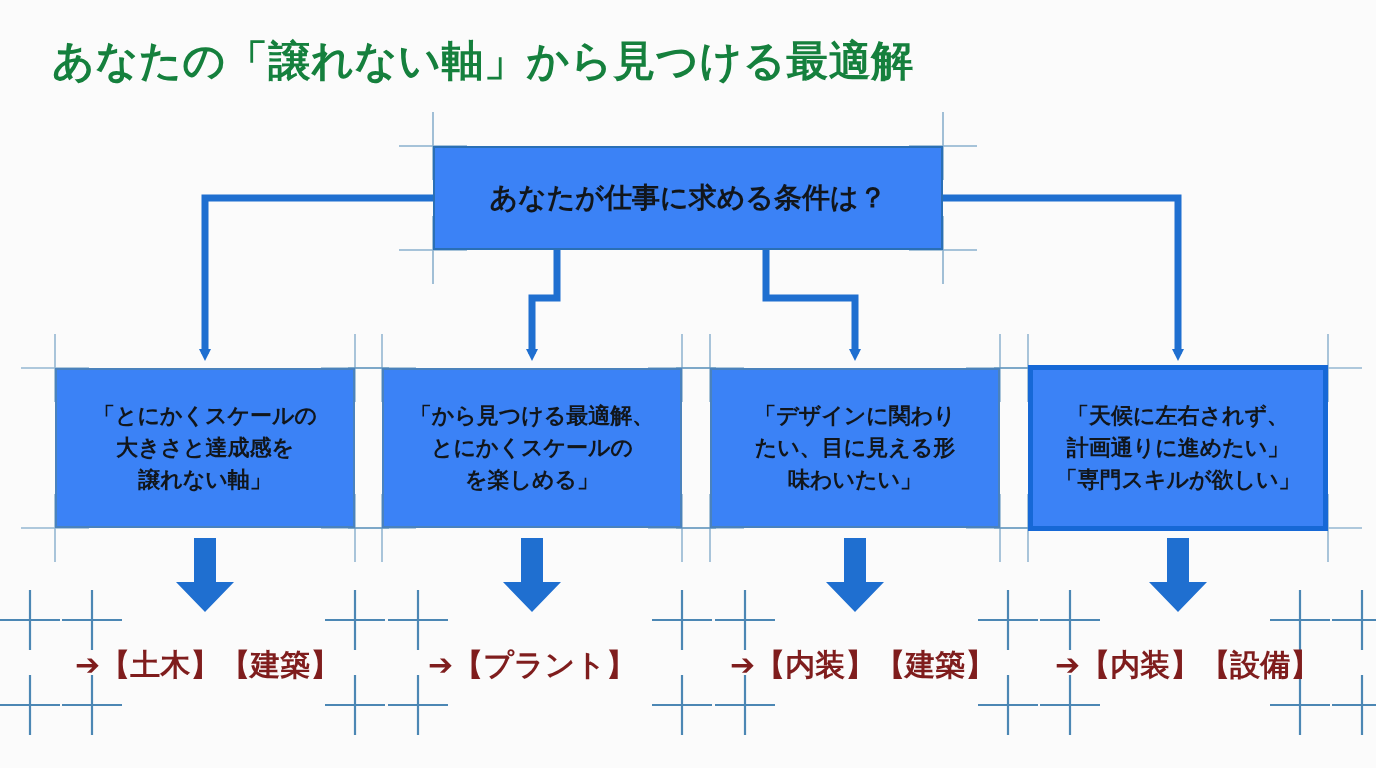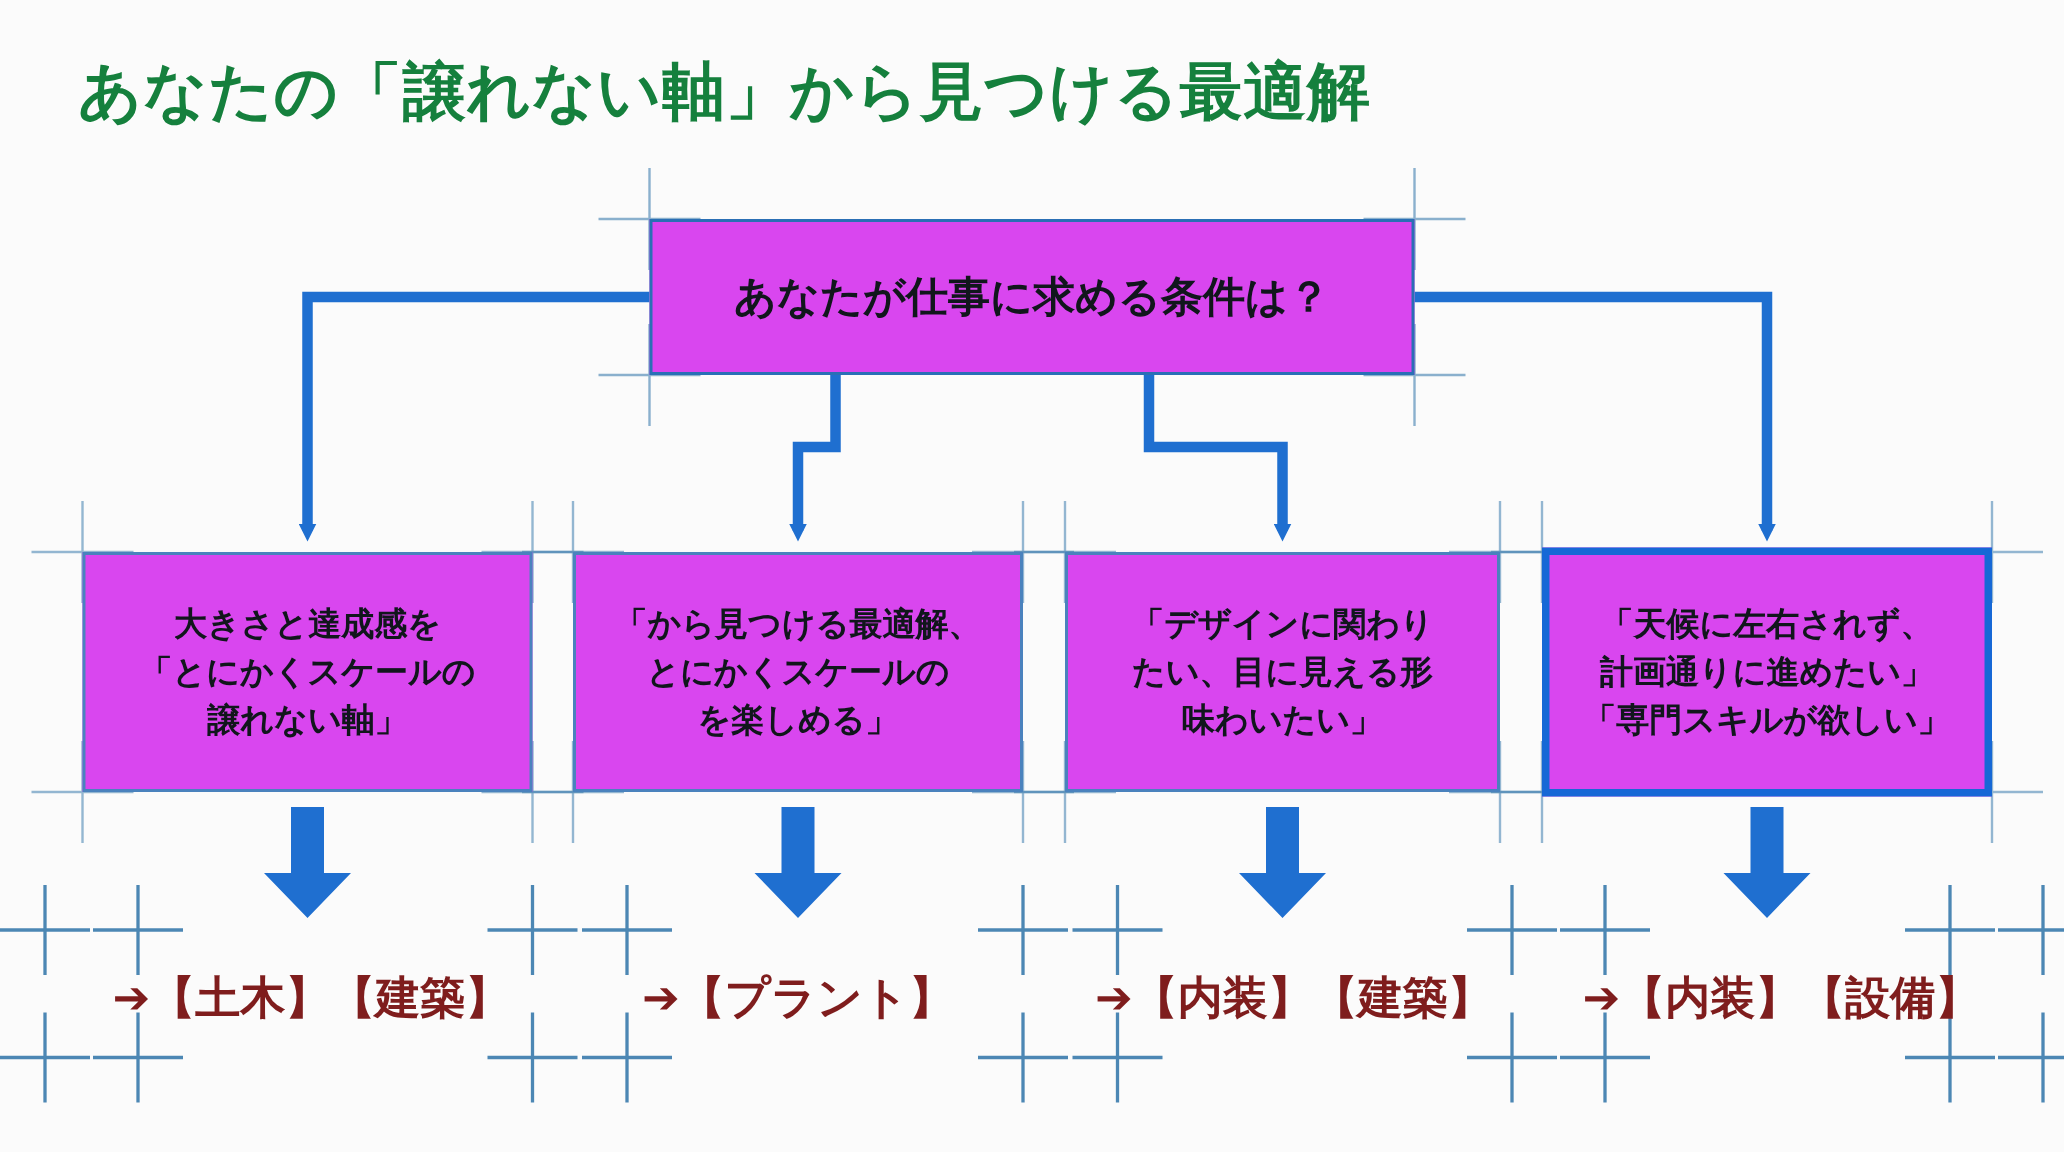--- a/index.html
+++ b/index.html
@@ -17,21 +17,21 @@
 
   .title{
     position:absolute;left:52px;top:33px;
     font-size:42px;font-weight:bold;
     color:#15803d;letter-spacing:.5px;
     white-space:nowrap;z-index:4;
   }
 
   .node{
     position:absolute;z-index:3;
-    background:#d946ef;
+    background:#3b82f6;
     box-sizing:border-box;
     display:flex;align-items:center;justify-content:center;
     text-align:center;
     color:#11161c;
   }
   .root{
     left:433px;top:146px;width:510px;height:104px;
     border:2px solid #2a6fb5;
     font-size:28px;font-weight:bold;
   }
@@ -249,22 +249,22 @@
   </svg>
 
   <div class="title">あなたの「譲れない軸」から見つける最適解</div>
 
   <div class="node root">
     <span>あなたが仕事に求める条件は？</span>
   </div>
 
   <div class="node cond" id="cond0" style="left: 55px; width: 300px;">
     <span class="txt">
+        <span style="display:block">「とにかくスケールの</span>
         <span style="display:block">大きさと達成感を</span>
-        <span style="display:block">「とにかくスケールの</span>
         <span style="display:block">譲れない軸」</span>
       </span>
   </div>
   <div class="node cond" id="cond1" style="left: 382px; width: 300px;">
     <span class="txt">
         <span style="display:block">「から見つける最適解、</span>
         <span style="display:block">とにかくスケールの</span>
         <span style="display:block">を楽しめる」</span>
       </span>
   </div>

